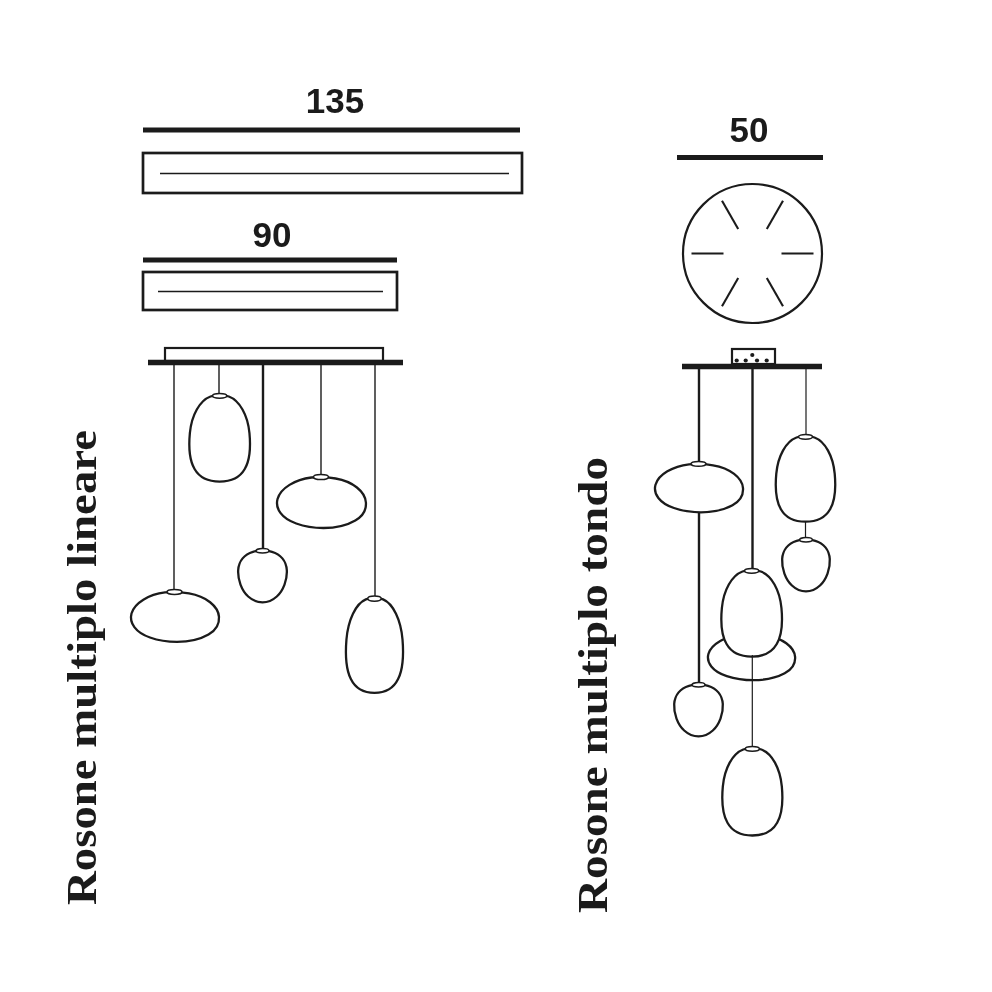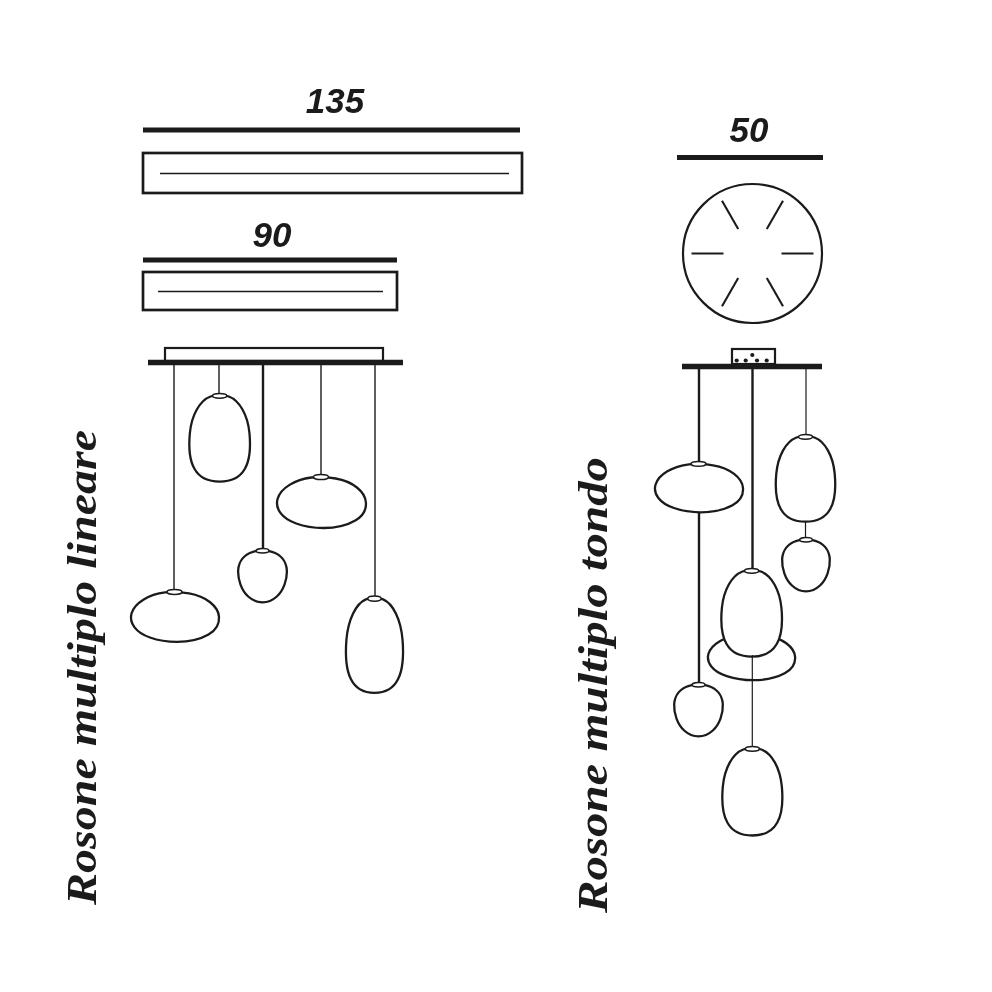--- a/index.html
+++ b/index.html
@@ -1,17 +1,17 @@
 <!DOCTYPE html>
 <html style="--ink: #1b1b1b; --bg: #ffffff;"><head>
 <meta charset="utf-8">
 <style>
   :root { --ink:#1b1b1b; --bg:#ffffff; }
   html,body { margin:0; padding:0; background:var(--bg); }
-  #stage { width:992px; height:992px; position:relative; background:var(--bg); overflow:hidden;font-style:italic; }
+  #stage { width:992px; height:992px; position:relative; background:var(--bg); overflow:hidden; }
   svg { display:block; }
   .lamp    { fill:var(--bg); stroke:var(--ink); stroke-width:2.3; stroke-linejoin:round; }
   .nub     { fill:var(--bg); stroke:var(--ink); stroke-width:1.5; }
   .cord    { stroke:var(--ink); stroke-width:1.4; fill:none; }
   .cord-thick { stroke-width:2.4; }
   .cord-thin  { stroke-width:1.2; }
   .thickline  { stroke:var(--ink); stroke-width:5.4; fill:none; }
   .outline      { fill:var(--bg); stroke:var(--ink); stroke-width:2.7; }
   .outline-mid  { fill:var(--bg); stroke:var(--ink); stroke-width:2.2; }
   .inner-line   { stroke:var(--ink); stroke-width:1.4; fill:none; }

